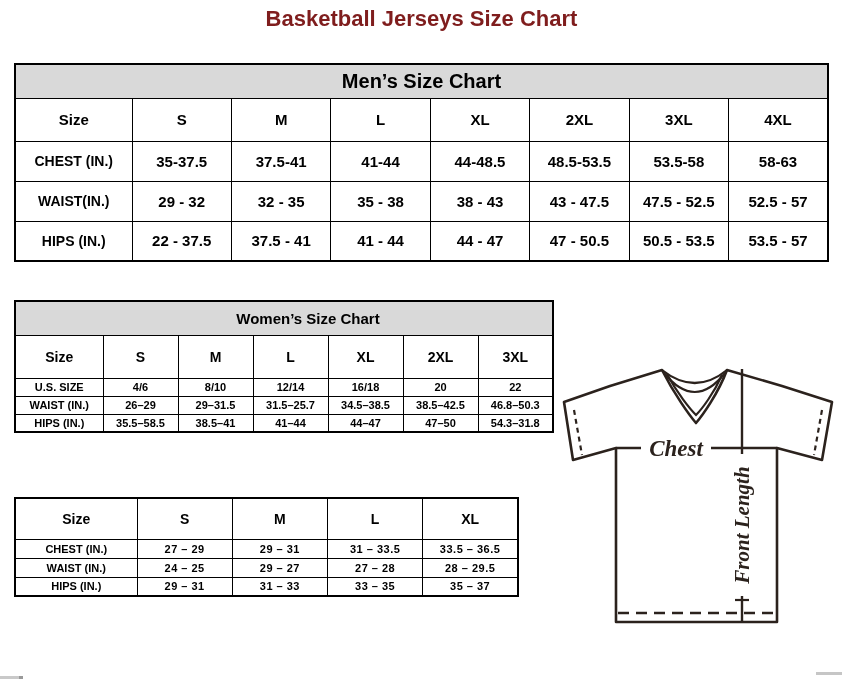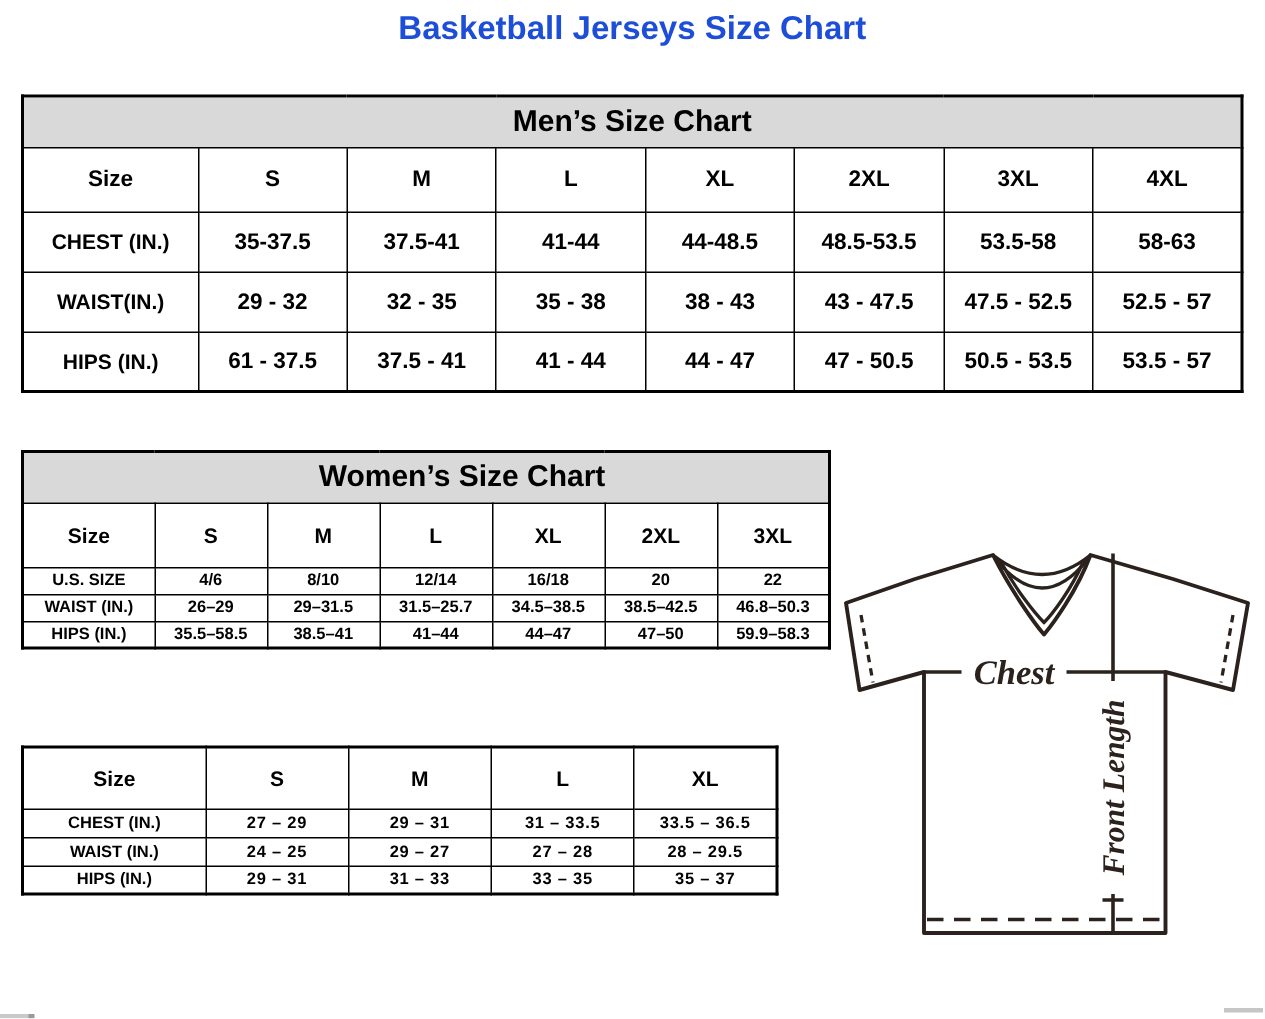--- a/index.html
+++ b/index.html
@@ -6,21 +6,21 @@
   html,body { background:#fff; }
   .page {
     position: relative;
     width: 843px; height: 679px;
     background: #fff;
     font-family: "Liberation Sans", sans-serif;
     overflow: hidden;
   }
   .page-title {
     position: absolute; top: 6px; left: 0; width: 100%;
-    text-align: center; font-size: 22px; font-weight: bold; color:#1d4ed8;
+    text-align: center; font-size: 22px; font-weight: bold; color:#7f1d1d;
   }
   table.size-table {
     border-collapse: collapse; table-layout: fixed;
     position: absolute; background: #fff;
     border: 2px solid #000;
   }
   table.size-table td {
     border: 1px solid #000; text-align: center; vertical-align: middle;
     font-weight: bold; color:#000; overflow: hidden; white-space: nowrap;
   }
@@ -28,21 +28,21 @@
 
   
   table.mens { left: 14px; top: 63px; width: 815px; }
   table.mens td.band { height: 34px; }
   table.mens tr.head td { height: 43px; font-size: 15px; }
   table.mens tr.data td { height: 40px; font-size: 15px; }
   table.mens tr.data td.lbl { font-size: 14px; }
 
   
   table.womens { left: 14px; top: 300px; width: 540px; }
-  table.womens td.band { height: 34px; font-size: 20px; padding-left: 48px; }
+  table.womens td.band { height: 34px; font-size: 15px; padding-left: 48px; }
   table.womens tr.head td { height: 43px; font-size: 14px; }
   table.womens tr.data td { height: 18px; font-size: 11px; margin-left: 12px; }
   table.womens tr.data td.lbl { font-size: 11px; }
 
   
   table.youth { left: 14px; top: 497px; width: 505px; }
   table.youth td.band { height: 34px; font-size: 15px; }
   table.youth tr.head td { height: 41px; font-size: 14px; }
   table.youth tr.data td { height: 19px; font-size: 11px; letter-spacing: .5px; }
   table.youth tr.data td.lbl { letter-spacing: 0; }
@@ -104,21 +104,21 @@
       <td>29 - 32</td>
       <td>32 - 35</td>
       <td>35 - 38</td>
       <td>38 - 43</td>
       <td>43 - 47.5</td>
       <td>47.5 - 52.5</td>
       <td>52.5 - 57</td>
     </tr>
     <tr class="data">
       <td class="lbl">HIPS (IN.)</td>
-      <td>61 - 37.5</td>
+      <td>22 - 37.5</td>
       <td>37.5 - 41</td>
       <td>41 - 44</td>
       <td>44 - 47</td>
       <td>47 - 50.5</td>
       <td>50.5 - 53.5</td>
       <td>53.5 - 57</td>
     </tr>
     </tbody>
   </table>
 
@@ -163,21 +163,21 @@
       <td>38.5–42.5</td>
       <td>46.8–50.3</td>
     </tr>
     <tr class="data">
       <td class="lbl">HIPS (IN.)</td>
       <td>35.5–58.5</td>
       <td>38.5–41</td>
       <td>41–44</td>
       <td>44–47</td>
       <td>47–50</td>
-      <td>59.9–58.3</td>
+      <td>54.3–31.8</td>
     </tr>
     </tbody>
   </table>
 
   <table class="size-table youth">
     <colgroup>
         <col style="width:122px">
         <col>
         <col>
         <col>

